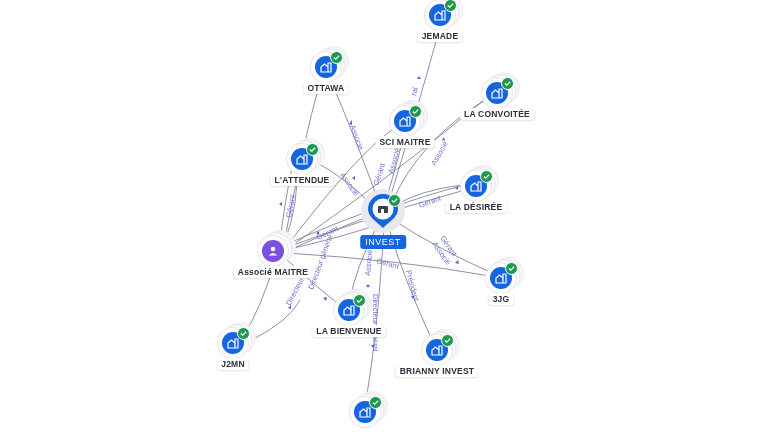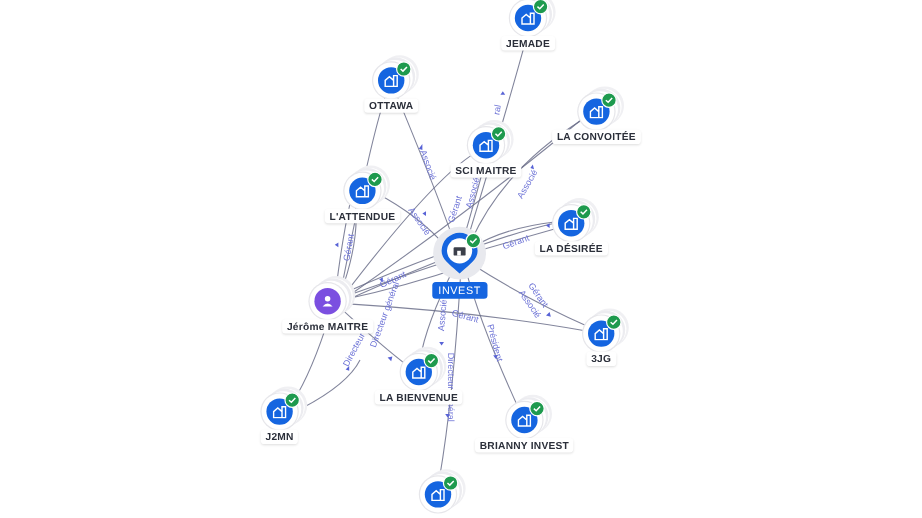--- a/index.html
+++ b/index.html
@@ -85,21 +85,21 @@
 </svg>
 
 <div class="node" style="left:273px;top:251px;">
   <div class="halo"></div>
   <div class="circle person">
     <svg width="12" height="12" viewBox="0 0 12 12">
         <circle cx="6" cy="4" r="2.3" fill="#fff"></circle>
         <path d="M1.8 10.5 Q6 5.5 10.2 10.5 Z" fill="#fff"></path>
       </svg>
   </div>
-  <div class="nlabel">Jérôme MAITRE</div>
+  <div class="nlabel">Associé MAITRE</div>
 </div>
 
 <div class="node" style="left:383px;top:213px;">
   <div style="position:absolute;left:-22px;top:-24px;width:44px;height:44px;border-radius:50%;background:#e8e9ee;"></div>
   <svg class="center-pin" viewBox="0 0 36 36">
     <path d="M18 1 a15 15 0 0 1 15 15 c0 8 -8 12 -15 19 c-7 -7 -15 -11 -15 -19 a15 15 0 0 1 15 -15z" fill="#1565e0"></path>
     <circle cx="18" cy="16" r="10.5" fill="#fff"></circle>
     <rect x="13" y="13" width="10" height="7" fill="#3b3f4a" rx="1"></rect>
     <rect x="16" y="16" width="3" height="4" fill="#fff"></rect>
   </svg>

